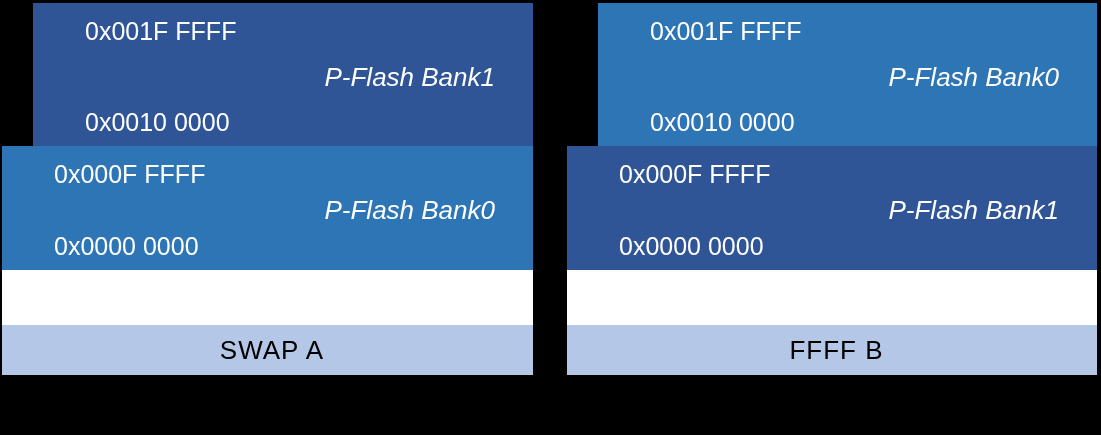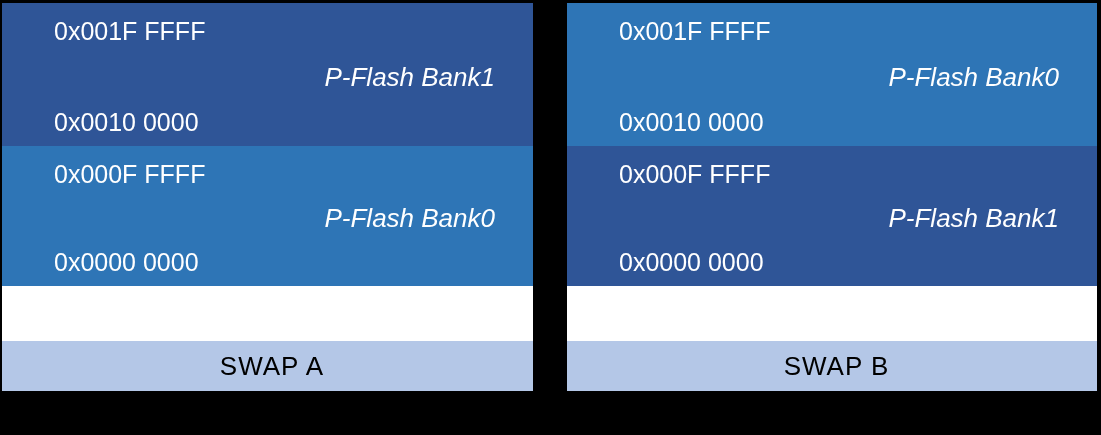--- a/index.html
+++ b/index.html
@@ -28,22 +28,22 @@
   .panel.left  { width: 531px; }
   .panel.right { width: 530px; }
   .block {
     box-sizing: border-box;
     display: flex;
     flex-direction: column;
     justify-content: space-between;
     padding: 13px 38px 9px 52px;
     color: var(--block-text, #FFFFFF);
   }
-  .block.top    { height: 143px; }
-  .block.bottom { height: 140px; }
+  .block.top    { height: 143px; margin-left: 31px; }
+  .block.bottom { height: 124px; }
   .block.dark   { background: var(--dark-blue, #2F5597); }
   .block.light  { background: var(--light-blue, #2E75B6); }
   .addr {
     font-size: 25px;
     line-height: 30px;
     text-align: left;
     white-space: pre;
   }
   .bank {
     font-size: 26px;
@@ -99,17 +99,17 @@
       <span class="bank">P-Flash Bank0</span>
       <span class="addr">0x0010 0000</span>
     </div>
     <div class="block bottom dark">
       <span class="addr">0x000F FFFF</span>
       <span class="bank">P-Flash Bank1</span>
       <span class="addr">0x0000 0000</span>
     </div>
     <div class="gap-white"></div>
     <div class="swap-bar">
-      <span class="swap-label">SWAP B</span>
+      <span class="swap-label">FFFF B</span>
     </div>
   </section>
 
 </div>
 
 </body></html>

